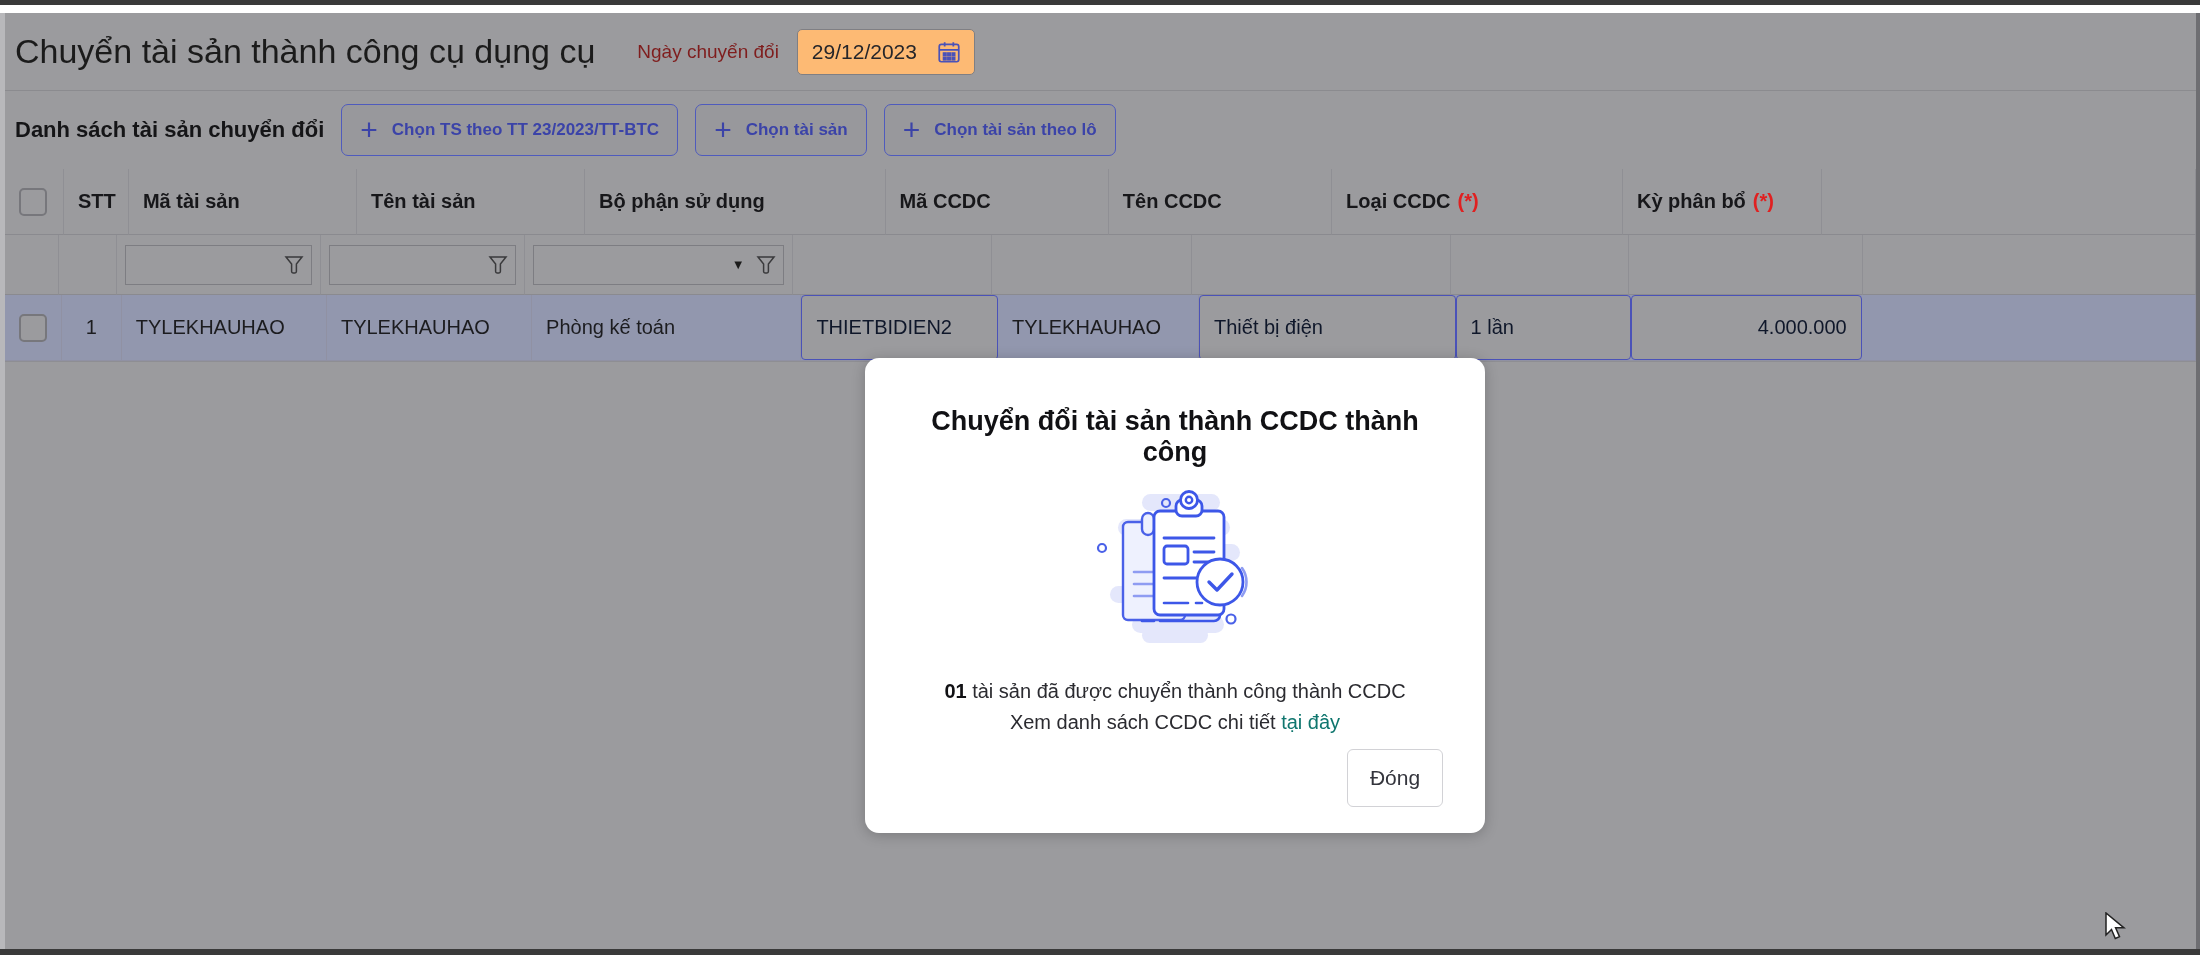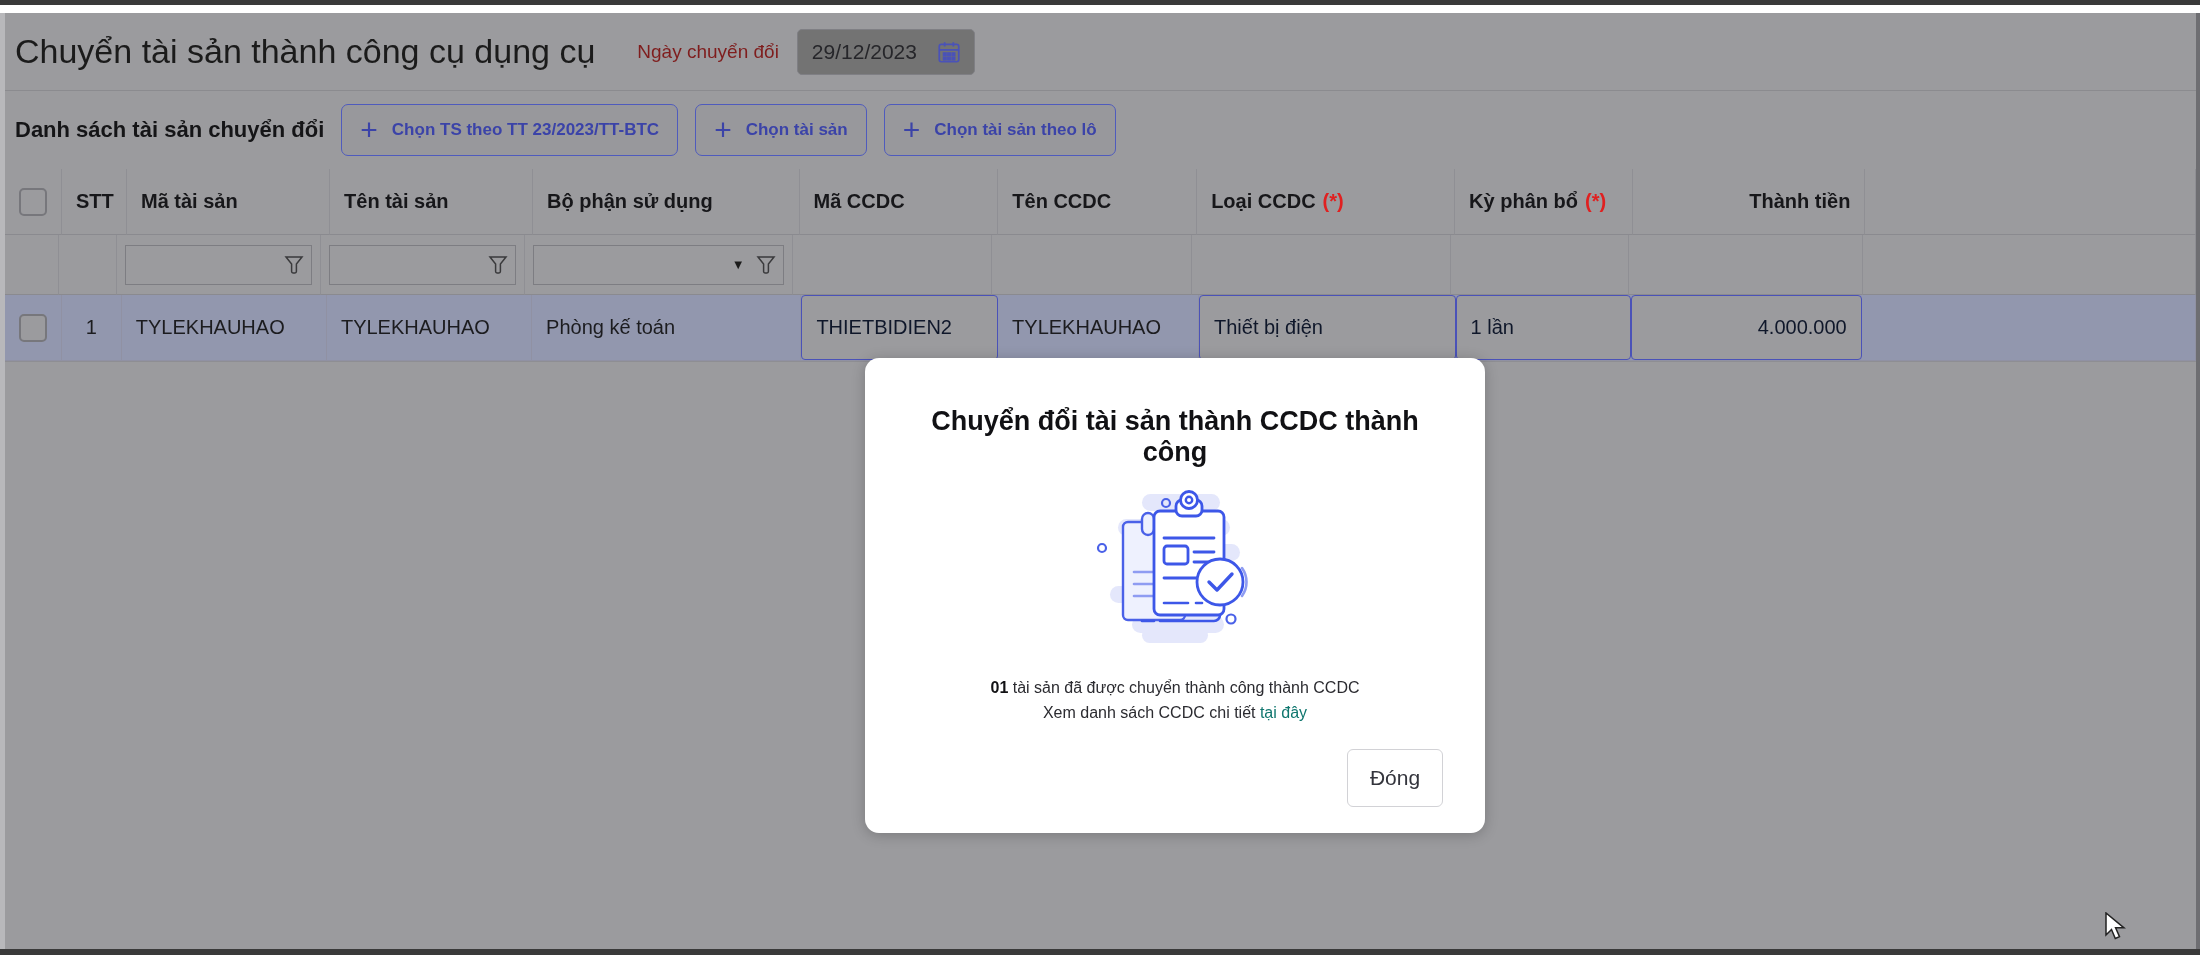--- a/index.html
+++ b/index.html
@@ -62,21 +62,21 @@
     margin-left: 42px;
     font-size: 19px;
     color: #7f1d1d;
     white-space: nowrap;
   }
   .date-box {
     margin-left: 18px;
     height: 46px; width: 178px;
     border: 1px solid #7f7f84;
     border-radius: 5px;
-    background: #737373;
+    background: #fdba74;
     display: flex; align-items: center; justify-content: space-between;
     padding: 0 12px 0 14px;
   }
   .date-value { font-size: 21px; color: #26262a; }
   .cal-icon { width: 26px; height: 26px; flex: none; }
 
   
   .toolbar {
     position: absolute; left: 0; top: 78px; width: 2191px; height: 78px;
     background: #9b9b9e;
@@ -199,21 +199,21 @@
     text-align: center;
     margin-top: 14px;
   }
   .modal-illu {
     display: flex; justify-content: center;
     margin-top: 18px;
   }
   .modal-illu svg { width: 190px; height: 170px; }
   .modal-msg {
     text-align: center;
-    font-size: 16px; color: #2b2b30;
+    font-size: 20px; color: #2b2b30;
     margin-top: 20px; line-height: 1.55;
   }
   .modal-msg b { color: #111114; font-weight: 700; }
   .modal-link {
     color: #0f766e; cursor: pointer;
   }
   .modal-actions {
     margin-top: auto;
     display: flex; justify-content: flex-end;
   }
@@ -295,21 +295,20 @@
         <div class="cell" style="width:230px">Mã CCDC</div>
         <div class="cell" style="width:230px">Tên CCDC</div>
         <div class="cell" style="width:300px">
           <span>Loại CCDC</span>
           <span class="req">(*)</span>
         </div>
         <div class="cell" style="width:205px">
           <span>Kỳ phân bổ</span>
           <span class="req">(*)</span>
         </div>
-        <div class="cell num" style="width:270px">Thành tiền</div>
         <div class="cell" style="width:386px"></div>
       </div>
 
       <div class="trow filtrow">
         <div class="cell" style="width:60px"></div>
         <div class="cell" style="width:65px"></div>
         <div class="cell" style="width:235px">
           <div class="filter-input">
             <span class="funnel">
               <svg viewBox="0 0 22 24" fill="none" stroke="#3a3a3c" stroke-width="1.5">

